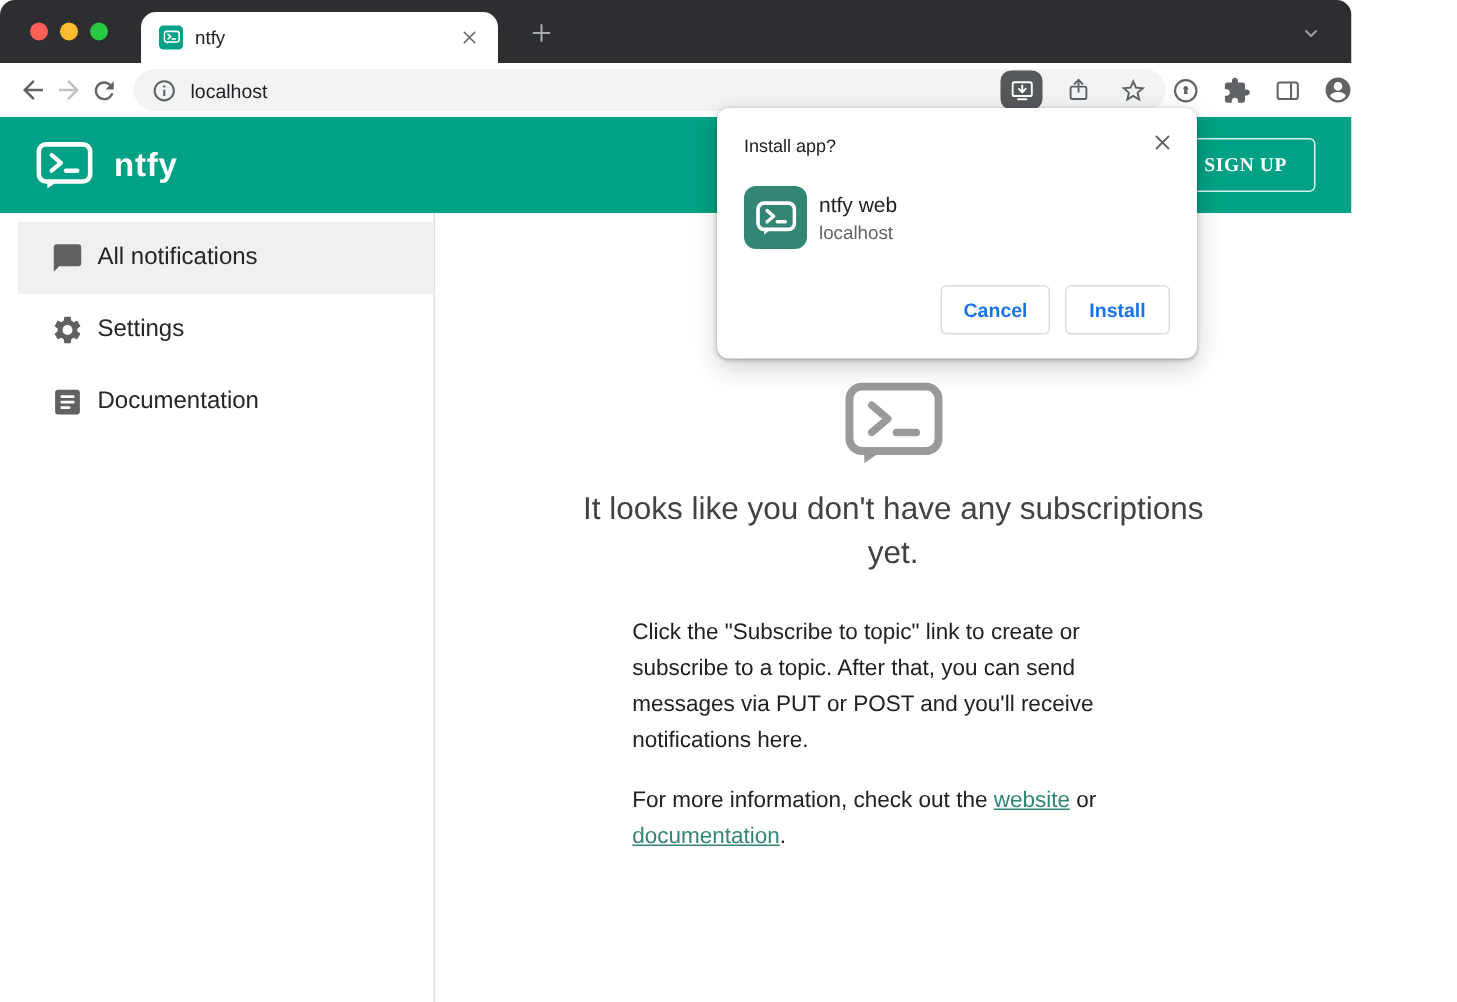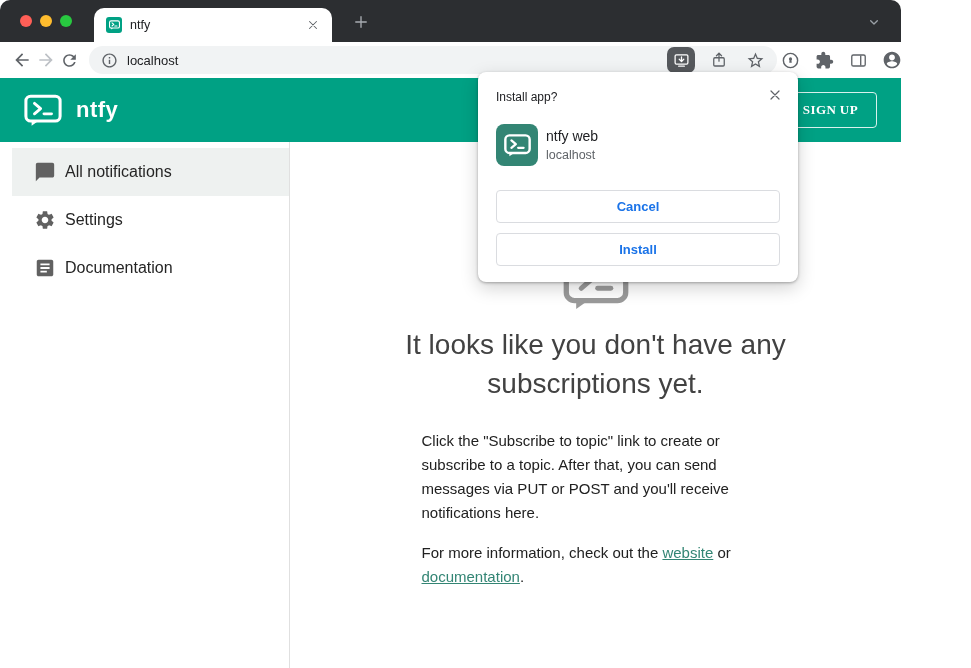--- a/index.html
+++ b/index.html
@@ -57,39 +57,39 @@
   
   .app-body { display:flex; height:526px;padding-left:12px; }
   .sidebar { width:278px; flex:none; border-right:1px solid var(--border,#e0e0e0); padding-top:6px; background:#fff; }
   .side-item { height:48px; display:flex; align-items:center; padding-left:21px; gap:8px; cursor:pointer; }
   .side-item.selected { background:var(--sidebar_selected_bg,#eef1f0); }
   .s-icon { width:24px; height:24px; color:var(--sidebar_icon,#616161); display:flex; align-items:center; justify-content:center; flex:none; }
   .s-label { font-size:16px; color:#252525; }
 
   .content { flex:1; display:flex; flex-direction:column; align-items:center; padding-top:112px; }
   .empty-icon { width:66px; height:57px; color:var(--empty_icon,#9a9a9a); }
-  .empty-heading { font-size:28px; font-weight:400; color:var(--heading,#424242); text-align:center;
+  .empty-heading { font-size:21px; font-weight:400; color:var(--heading,#424242); text-align:center;
                    line-height:1.4; max-width:430px; margin-top:14px; }
   .body-text { width:348px; font-size:15px; line-height:1.6; color:var(--text_primary,#212121); margin-top:26px; }
   .body-text + .body-text { margin-top:16px; }
   .body-text a { color:var(--teal_dark,#338574); text-decoration:underline; cursor:pointer; }
 
   
   .install-dialog { position:absolute; top:72px; left:478px; width:320px; background:#fff; border-radius:8px;
                     padding:18px 18px 16px 18px; z-index:100;
                     box-shadow:0 1px 3px rgba(0,0,0,.3), 0 6px 18px rgba(0,0,0,.18); }
   .dlg-title { font-size:12px; color:#202124; }
   .dlg-close { position:absolute; top:13px; right:13px; width:20px; height:20px; color:#5f6368;
                display:flex; align-items:center; justify-content:center; cursor:pointer; }
   .dlg-app { display:flex; align-items:center; gap:8px; margin-top:20px; }
   .dlg-app-icon { width:42px; height:42px; border-radius:8px; background:var(--teal_dark,#338574);
                   display:flex; align-items:center; justify-content:center; color:#fff; flex:none; }
   .dlg-app-name { font-size:14px; color:#202124; margin-bottom:4px; }
   .dlg-app-origin { font-size:12.5px; color:#5f6368; }
-  .dlg-actions { display:flex; justify-content:flex-end; gap:10px; margin-top:24px;flex-direction:column; }
+  .dlg-actions { display:flex; justify-content:flex-end; gap:10px; margin-top:24px; }
   .dlg-btn { min-width:70px; padding:8px 14px; border:1px solid #dadce0; border-radius:4px; background:#fff;
              color:var(--blue,#1a73e8); font-size:13px; font-weight:600; cursor:pointer; font-family:inherit; }
 </style>
 </head>
 <body>
 
 <div class="window">
 
   <div class="tabstrip">
     <div class="traffic-lights">

